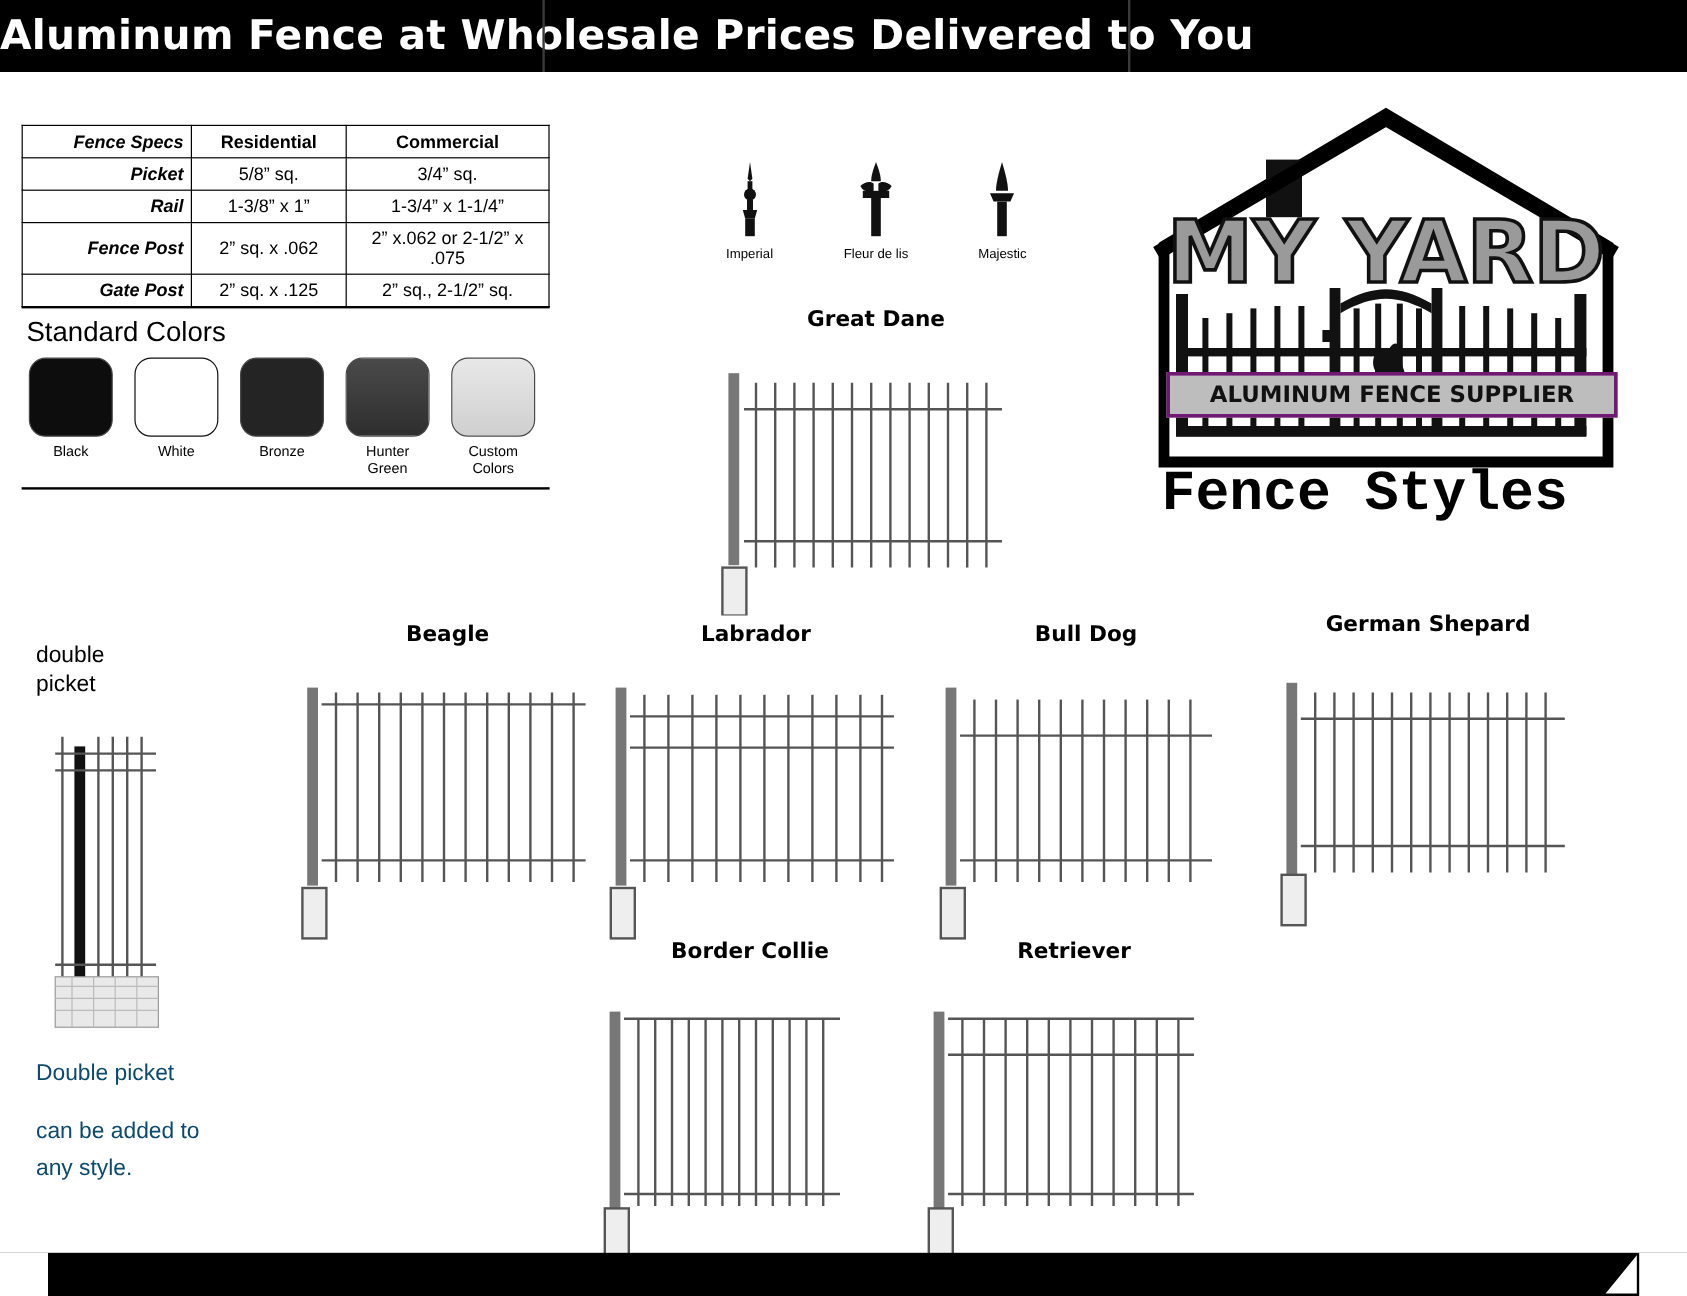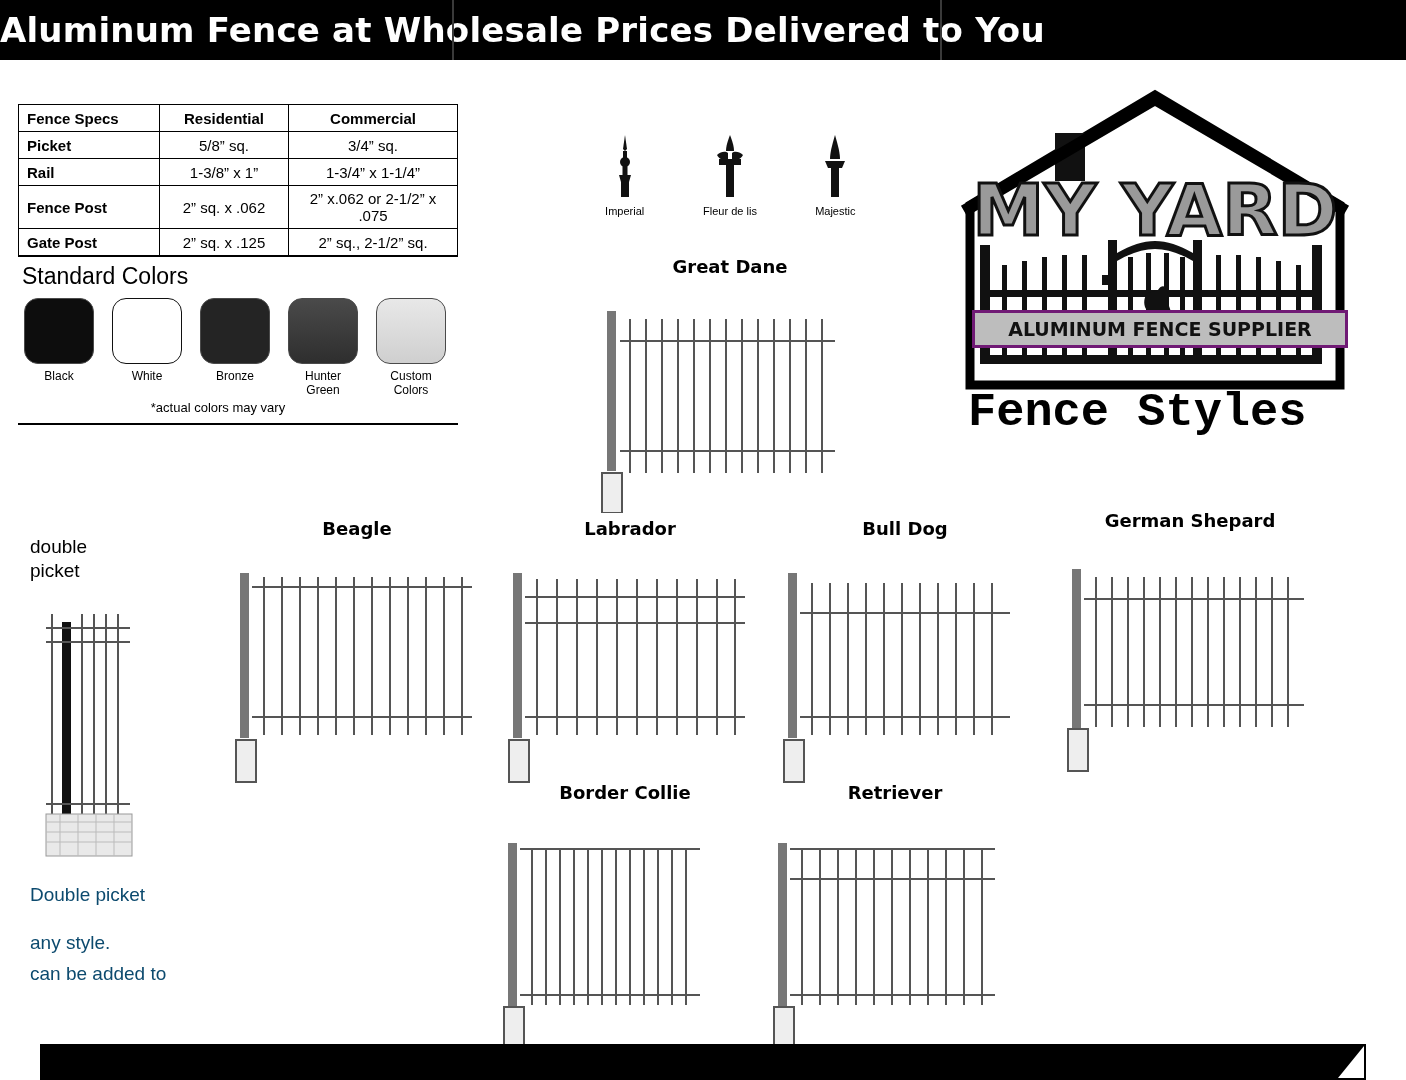--- a/index.html
+++ b/index.html
@@ -76,24 +76,25 @@
   .spec-table th, .spec-table td {
     border: 1px solid #000;
     padding: 4px 6px;
     height: 18px;
   }
   .spec-table th {
     font-weight: bold;
     text-align: center;
   }
   .spec-table th.first, .spec-table td.first {
-    text-align: left;
+    text-align: right;
     font-weight: bold;
     width: 126px;
     padding-left: 8px;
+    font-style: italic;
   }
   .spec-table td {
     text-align: center;
   }
   .spec-table td.res { width: 116px; }
 
   
   .colors-block {
     position: absolute;
     left: 18px; top: 255px;
@@ -271,21 +272,20 @@
     </div>
     <div class="swatch-cell">
       <div class="swatch" style="background:linear-gradient(#4a4a4a,#2e2e2e);"></div>
       <div class="swatch-label" style="white-space:pre-line;">Hunter Green</div>
     </div>
     <div class="swatch-cell">
       <div class="swatch" style="background:linear-gradient(#e8e8e8,#cfcfcf);"></div>
       <div class="swatch-label" style="white-space:pre-line;">Custom Colors</div>
     </div>
   </div>
-  <div class="color-note">*actual colors may vary</div>
   <div class="colors-rule-bottom"></div>
 </div>
 
 <div class="finials">
   <div class="finial-cell">
     <svg width="30" height="62" viewBox="0 0 30 62">
       <path d="M15 0 L17 14 L15 16 L13 14 Z" fill="#111"></path>
       <rect x="13" y="16" width="4" height="8" fill="#111"></rect>
       <ellipse cx="15" cy="27" rx="5" ry="5" fill="#111"></ellipse>
       <rect x="12.5" y="31" width="5" height="9" fill="#111"></rect>
@@ -384,21 +384,21 @@
           <line x1="194" y1="36" x2="194" y2="190"></line>
         <line x1="210" y1="36" x2="210" y2="190"></line>
           <line x1="226" y1="36" x2="226" y2="190"></line>
         <line x1="242" y1="36" x2="242" y2="190"></line>
       </g>
       <rect x="22" y="190" width="20" height="40" fill="#eee"></rect>
     </g>
   </svg>
 </div>
 
-<div class="fence-style" style="left:232px; top:518px; width:250px;">
+<div class="fence-style" style="left:248px; top:518px; width:250px;">
   <div class="fence-title">Beagle</div>
   <svg width="250" height="240" viewBox="0 0 250 240">
     <g stroke="#555" stroke-width="2" fill="none">
       <rect x="8" y="28" width="9" height="165" fill="#777" stroke="none"></rect>
       <line x1="20" y1="42" x2="240" y2="42"></line>
       <line x1="20" y1="172" x2="240" y2="172"></line>
       <g>
         <line x1="32" y1="32" x2="32" y2="190"></line>
           <line x1="50" y1="32" x2="50" y2="190"></line>
         <line x1="68" y1="32" x2="68" y2="190"></line>
@@ -574,21 +574,21 @@
       <line x1="52" y1="214" x2="52" y2="256"></line>
       <line x1="70" y1="214" x2="70" y2="256"></line>
       <line x1="88" y1="214" x2="88" y2="256"></line>
     </g>
   </svg>
 </div>
 
 <div class="double-picket-note">
   <div>Double picket</div>
   <div style="height:18px;"></div>
+  <div>can be added to</div>
   <div>any style.</div>
-  <div>can be added to</div>
 </div>
 
 <div class="bottom-strip">
   <div class="edge left"></div>
   <div class="edge right"></div>
   <div class="tri"></div>
 </div>
 
 </body></html>

